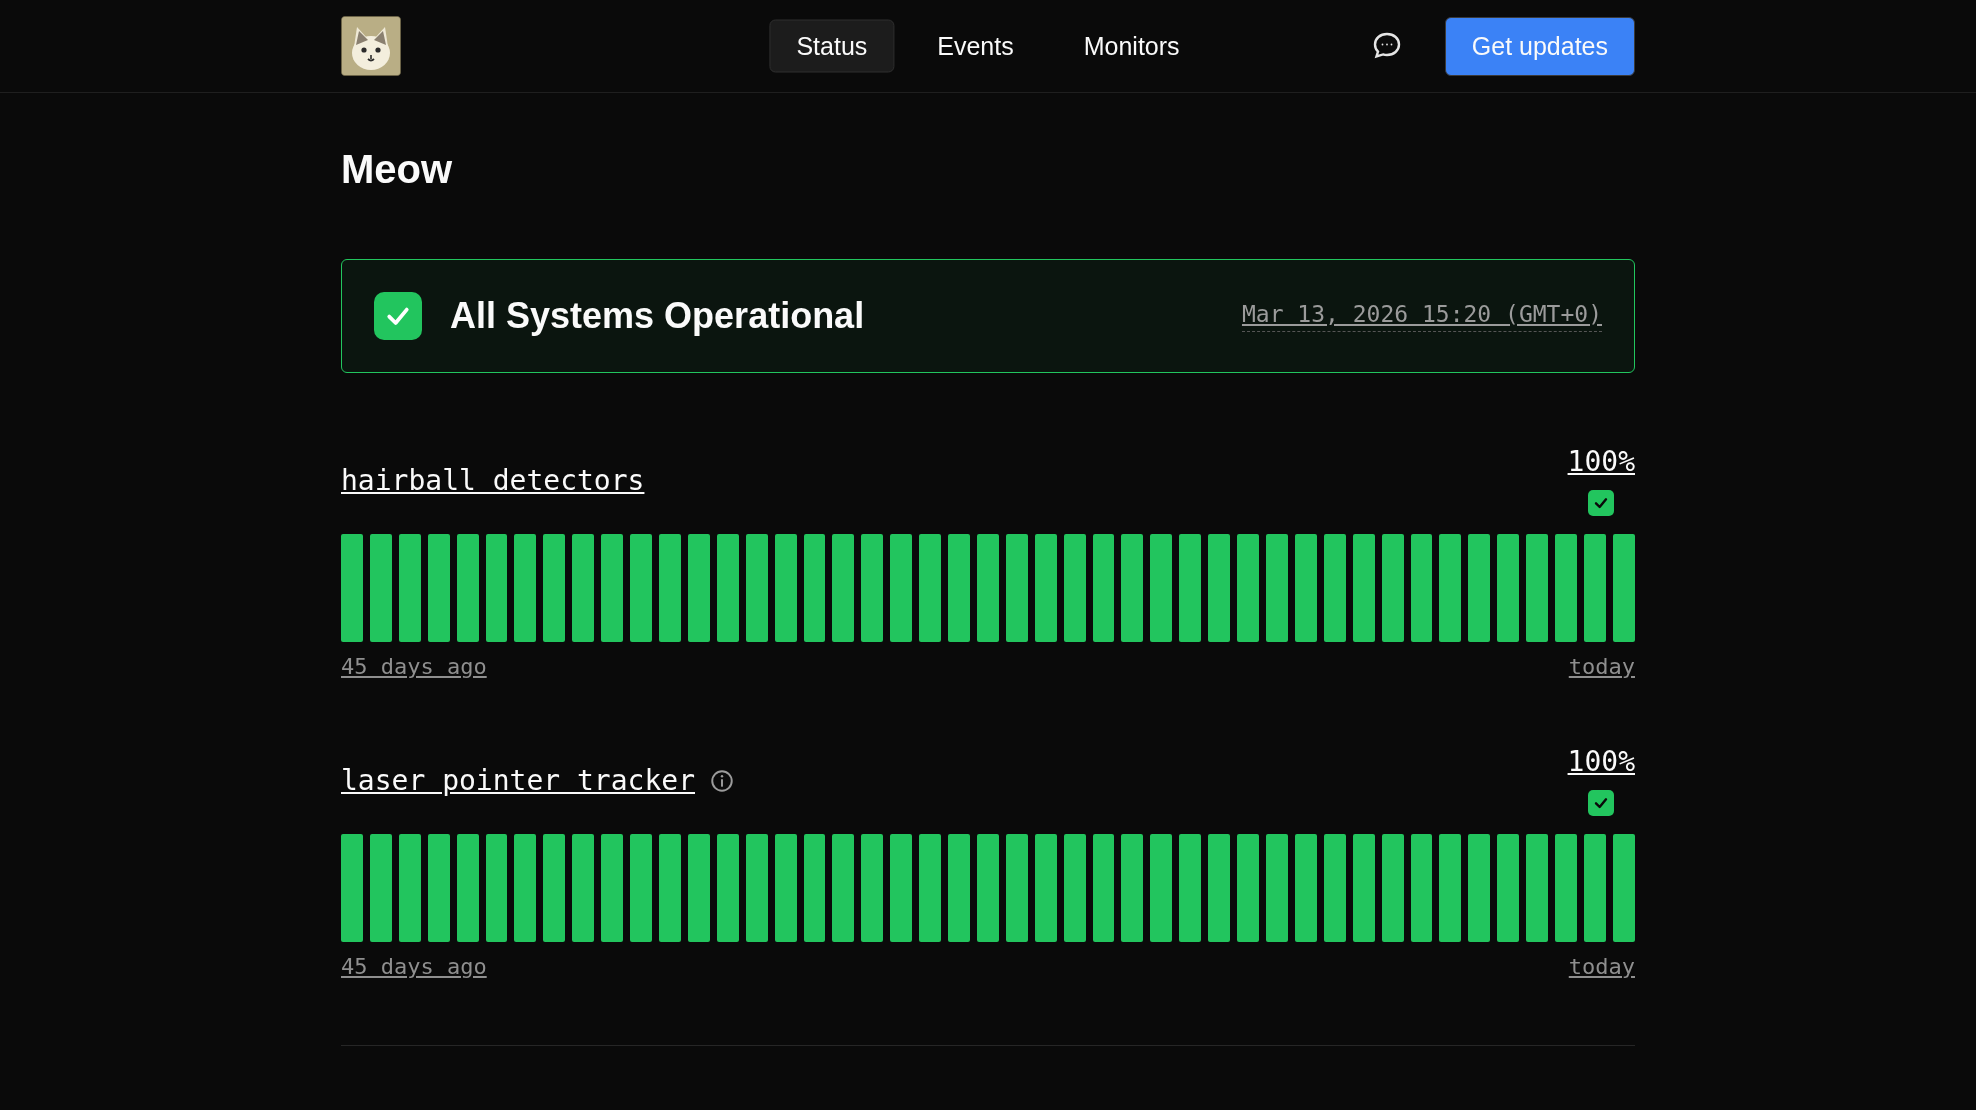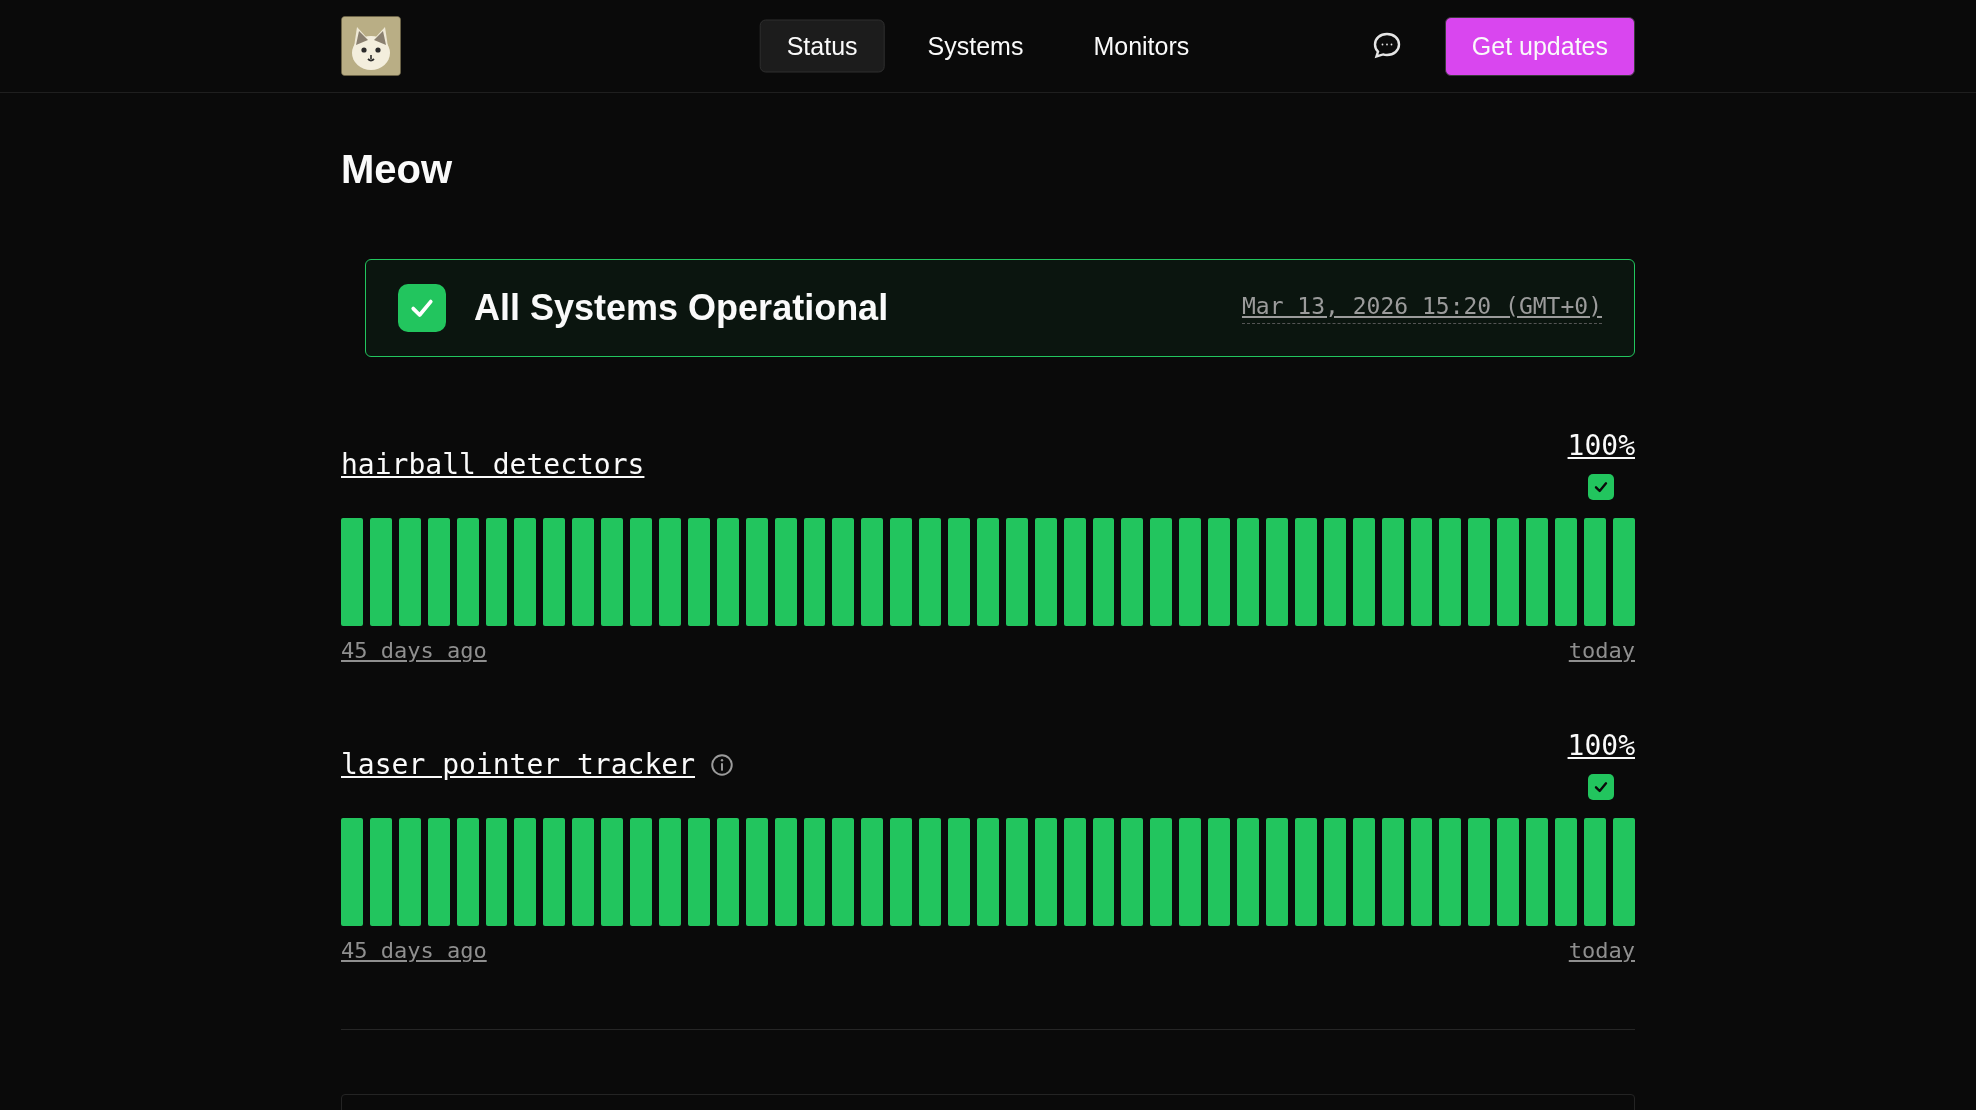--- a/index.html
+++ b/index.html
@@ -49,39 +49,39 @@
   }
   .nav-item.active{
     background:#1c1c1c;border-color:#2f2f2f;
   }
   .nav-right{display:flex;align-items:center;gap:34px;}
   .chat-btn{
     appearance:none;background:transparent;border:none;padding:6px;cursor:pointer;
     display:flex;align-items:center;
   }
   .get-updates{
-    appearance:none;background:#d946ef;border:1px solid #3a3a3a;border-radius:6px;
+    appearance:none;background:#3b82f6;border:1px solid #3a3a3a;border-radius:6px;
     color:var(--text);font-family:"Liberation Sans", sans-serif;
     font-size:25px;padding:16px 26px;cursor:pointer;line-height:1;
   }
 
   
   .container{width:1294px;margin:0 auto;}
   .page-head{margin-top:52px;}
   .page-title{font-size:40px;font-weight:700;margin:0;line-height:1.2;}
   .page-subtitle{font-size:30px;color:var(--text-muted);margin:6px 0 0 0;line-height:1.3;}
 
   
   .banner{
     margin-top:66px;
     border:1px solid var(--green);
     background:rgba(34,197,94,0.06);
     border-radius:6px;
     display:flex;align-items:center;
-    padding:24px 32px;gap:28px;margin-left:24px;
+    padding:32px 32px;gap:28px;
   }
   .banner-check{
     width:48px;height:48px;border-radius:10px;background:var(--green);
     display:flex;align-items:center;justify-content:center;flex:0 0 auto;
   }
   .banner-title{font-size:36px;font-weight:700;line-height:1;}
   .banner-time{
     margin-left:auto;
     font-size:23px;color:#9b9b9b;
     border-bottom:1px dashed #555555;
@@ -131,21 +131,21 @@
         <polygon points="44,28 41,14 32,23" fill="#8a8070"></polygon>
         <circle cx="22" cy="33" r="2.6" fill="#2b2b2b"></circle>
         <circle cx="36" cy="33" r="2.6" fill="#2b2b2b"></circle>
         <path d="M26 42 Q29 45 32 42" stroke="#2b2b2b" stroke-width="1.8" fill="none"></path>
         <line x1="29" y1="38" x2="29" y2="42" stroke="#2b2b2b" stroke-width="1.6"></line>
       </svg>
     </div>
 
     <nav class="nav-tabs">
         <button class="nav-item active">Status</button>
-        <button class="nav-item">Systems</button>
+        <button class="nav-item">Events</button>
         <button class="nav-item">Monitors</button>
       </nav>
 
     <div class="nav-right">
       <button class="chat-btn">
         <svg width="36" height="36" viewBox="0 0 24 24" fill="none" stroke="#e5e5e5" stroke-width="1.6">
           <path d="M12 4c4.6 0 8 3 8 7s-3.4 7-8 7c-.9 0-1.8-.1-2.6-.4L5 19l1-3.2C4.8 14.6 4 12.9 4 11c0-4 3.4-7 8-7z"></path>
           <circle cx="9" cy="11" r="0.6" fill="#e5e5e5" stroke="none"></circle>
           <circle cx="12" cy="11" r="0.6" fill="#e5e5e5" stroke="none"></circle>
           <circle cx="15" cy="11" r="0.6" fill="#e5e5e5" stroke="none"></circle>

